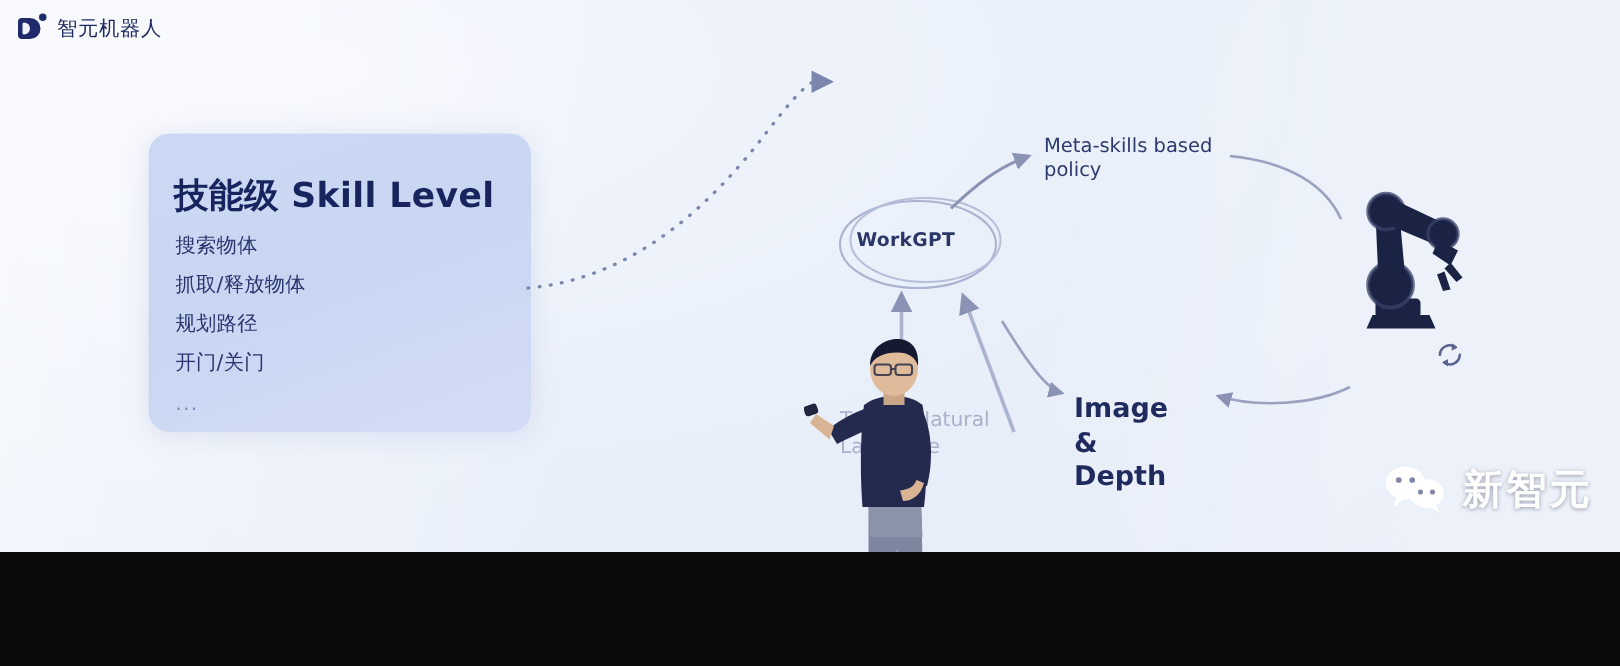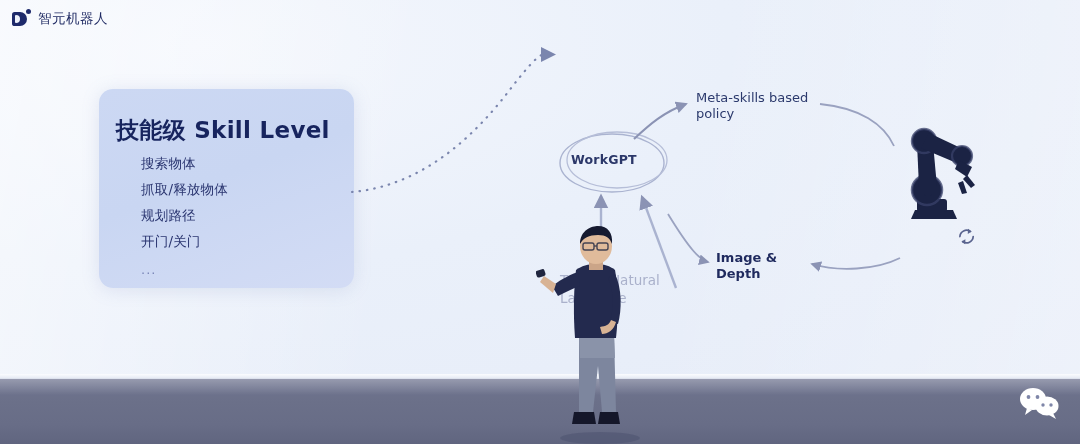--- a/index.html
+++ b/index.html
@@ -1,20 +1,20 @@
 <!DOCTYPE html>
 <html><head>
 <meta charset="utf-8">
 <title>Presentation Slide Capture</title>
 <style>
   html,body{margin:0;padding:0;background:#0a0a0a;}
   body{font-family:"Liberation Sans","DejaVu Sans",sans-serif;}
 
   #stage{
-    position:relative;width:1080px;height:444px;overflow:hidden;
+    position:relative;width:1080px;height:368px;overflow:hidden;
     background:#eef2fb;
   }
 
   
   .wall{
     position:absolute;left:0;top:0;width:1080px;height:379px;
     background:
       radial-gradient(110% 130% at 18% 12%, #f4f7fd 0%, #eaf0fa 45%, #e6ecf8 100%);
   }
   .wall-sheen{
@@ -73,21 +73,20 @@
     font-family:"DejaVu Sans","Liberation Sans",sans-serif;
     white-space:nowrap;
   }
   .skill-list{
     position:absolute;left:18px;top:66px;
     display:flex;flex-direction:column;gap:8px;
   }
   .skill-item{
     font-size:13.5px;color:#2a3570;letter-spacing:.2px;
     font-family:"DejaVu Sans","Liberation Sans",sans-serif;
-    margin-left:24px;
   }
   .skill-item.ellipsis{color:#7b87b8;font-size:13px;padding-top:3px;letter-spacing:1px;}
 
   
   .headline{
     position:absolute;left:562px;top:41px;
     font-size:21px;font-weight:700;color:#232f6e;letter-spacing:.6px;
     font-family:"DejaVu Sans","Liberation Sans",sans-serif;
     white-space:nowrap;
     text-shadow:0 1px 1px rgba(255,255,255,.6);
@@ -97,21 +96,21 @@
   .vec{position:absolute;left:0;top:0;width:1080px;height:444px;pointer-events:none;}
 
   
   .dlabel{
     position:absolute;color:#2c3a6d;
     font-family:"DejaVu Sans","Liberation Sans",sans-serif;
     line-height:1.25;
   }
   #meta-policy{left:696px;top:90px;font-size:13px;font-weight:500;width:120px;}
   #task-replans{left:700px;top:171px;font-size:14.5px;font-weight:600;white-space:nowrap;}
-  #image-depth{left:716px;top:250px;font-size:13px;font-weight:700;width:70px;color:#1f2a5e;}
+  #image-depth{left:716px;top:262px;font-size:18px;font-weight:700;width:70px;color:#1f2a5e;}
   #robot-actions{left:836px;top:220px;font-size:12.5px;font-weight:500;color:#a2a9c4;width:110px;}
   #task-natural{left:560px;top:272px;font-size:13.5px;font-weight:500;color:#aab1cb;width:120px;line-height:1.3;}
   #workgpt-label{
     left:571px;top:152px;width:92px;text-align:left;
     font-size:12.5px;font-weight:700;color:#2b3769;letter-spacing:.2px;
   }
 
   
   .robot{position:absolute;left:893px;top:107px;width:92px;height:118px;}
 
@@ -264,15 +263,16 @@
     <svg width="44" height="34" viewBox="0 0 44 34">
       <ellipse cx="15" cy="13" rx="13" ry="11" fill="#ffffff"></ellipse>
       <path d="M9,22 L7,29 L14,24 Z" fill="#ffffff"></path>
       <circle cx="10.5" cy="11" r="1.9" fill="#7f86a8"></circle>
       <circle cx="19.5" cy="11" r="1.9" fill="#7f86a8"></circle>
       <ellipse cx="29" cy="20" rx="11.5" ry="9.5" fill="#ffffff"></ellipse>
       <path d="M35,27 L38,33 L31,29 Z" fill="#ffffff"></path>
       <circle cx="25" cy="19" r="1.7" fill="#7f86a8"></circle>
       <circle cx="33" cy="19" r="1.7" fill="#7f86a8"></circle>
     </svg>
+    <span class="wm-text">新智元</span>
   </div>
 
 </div>
 
 </body></html>

